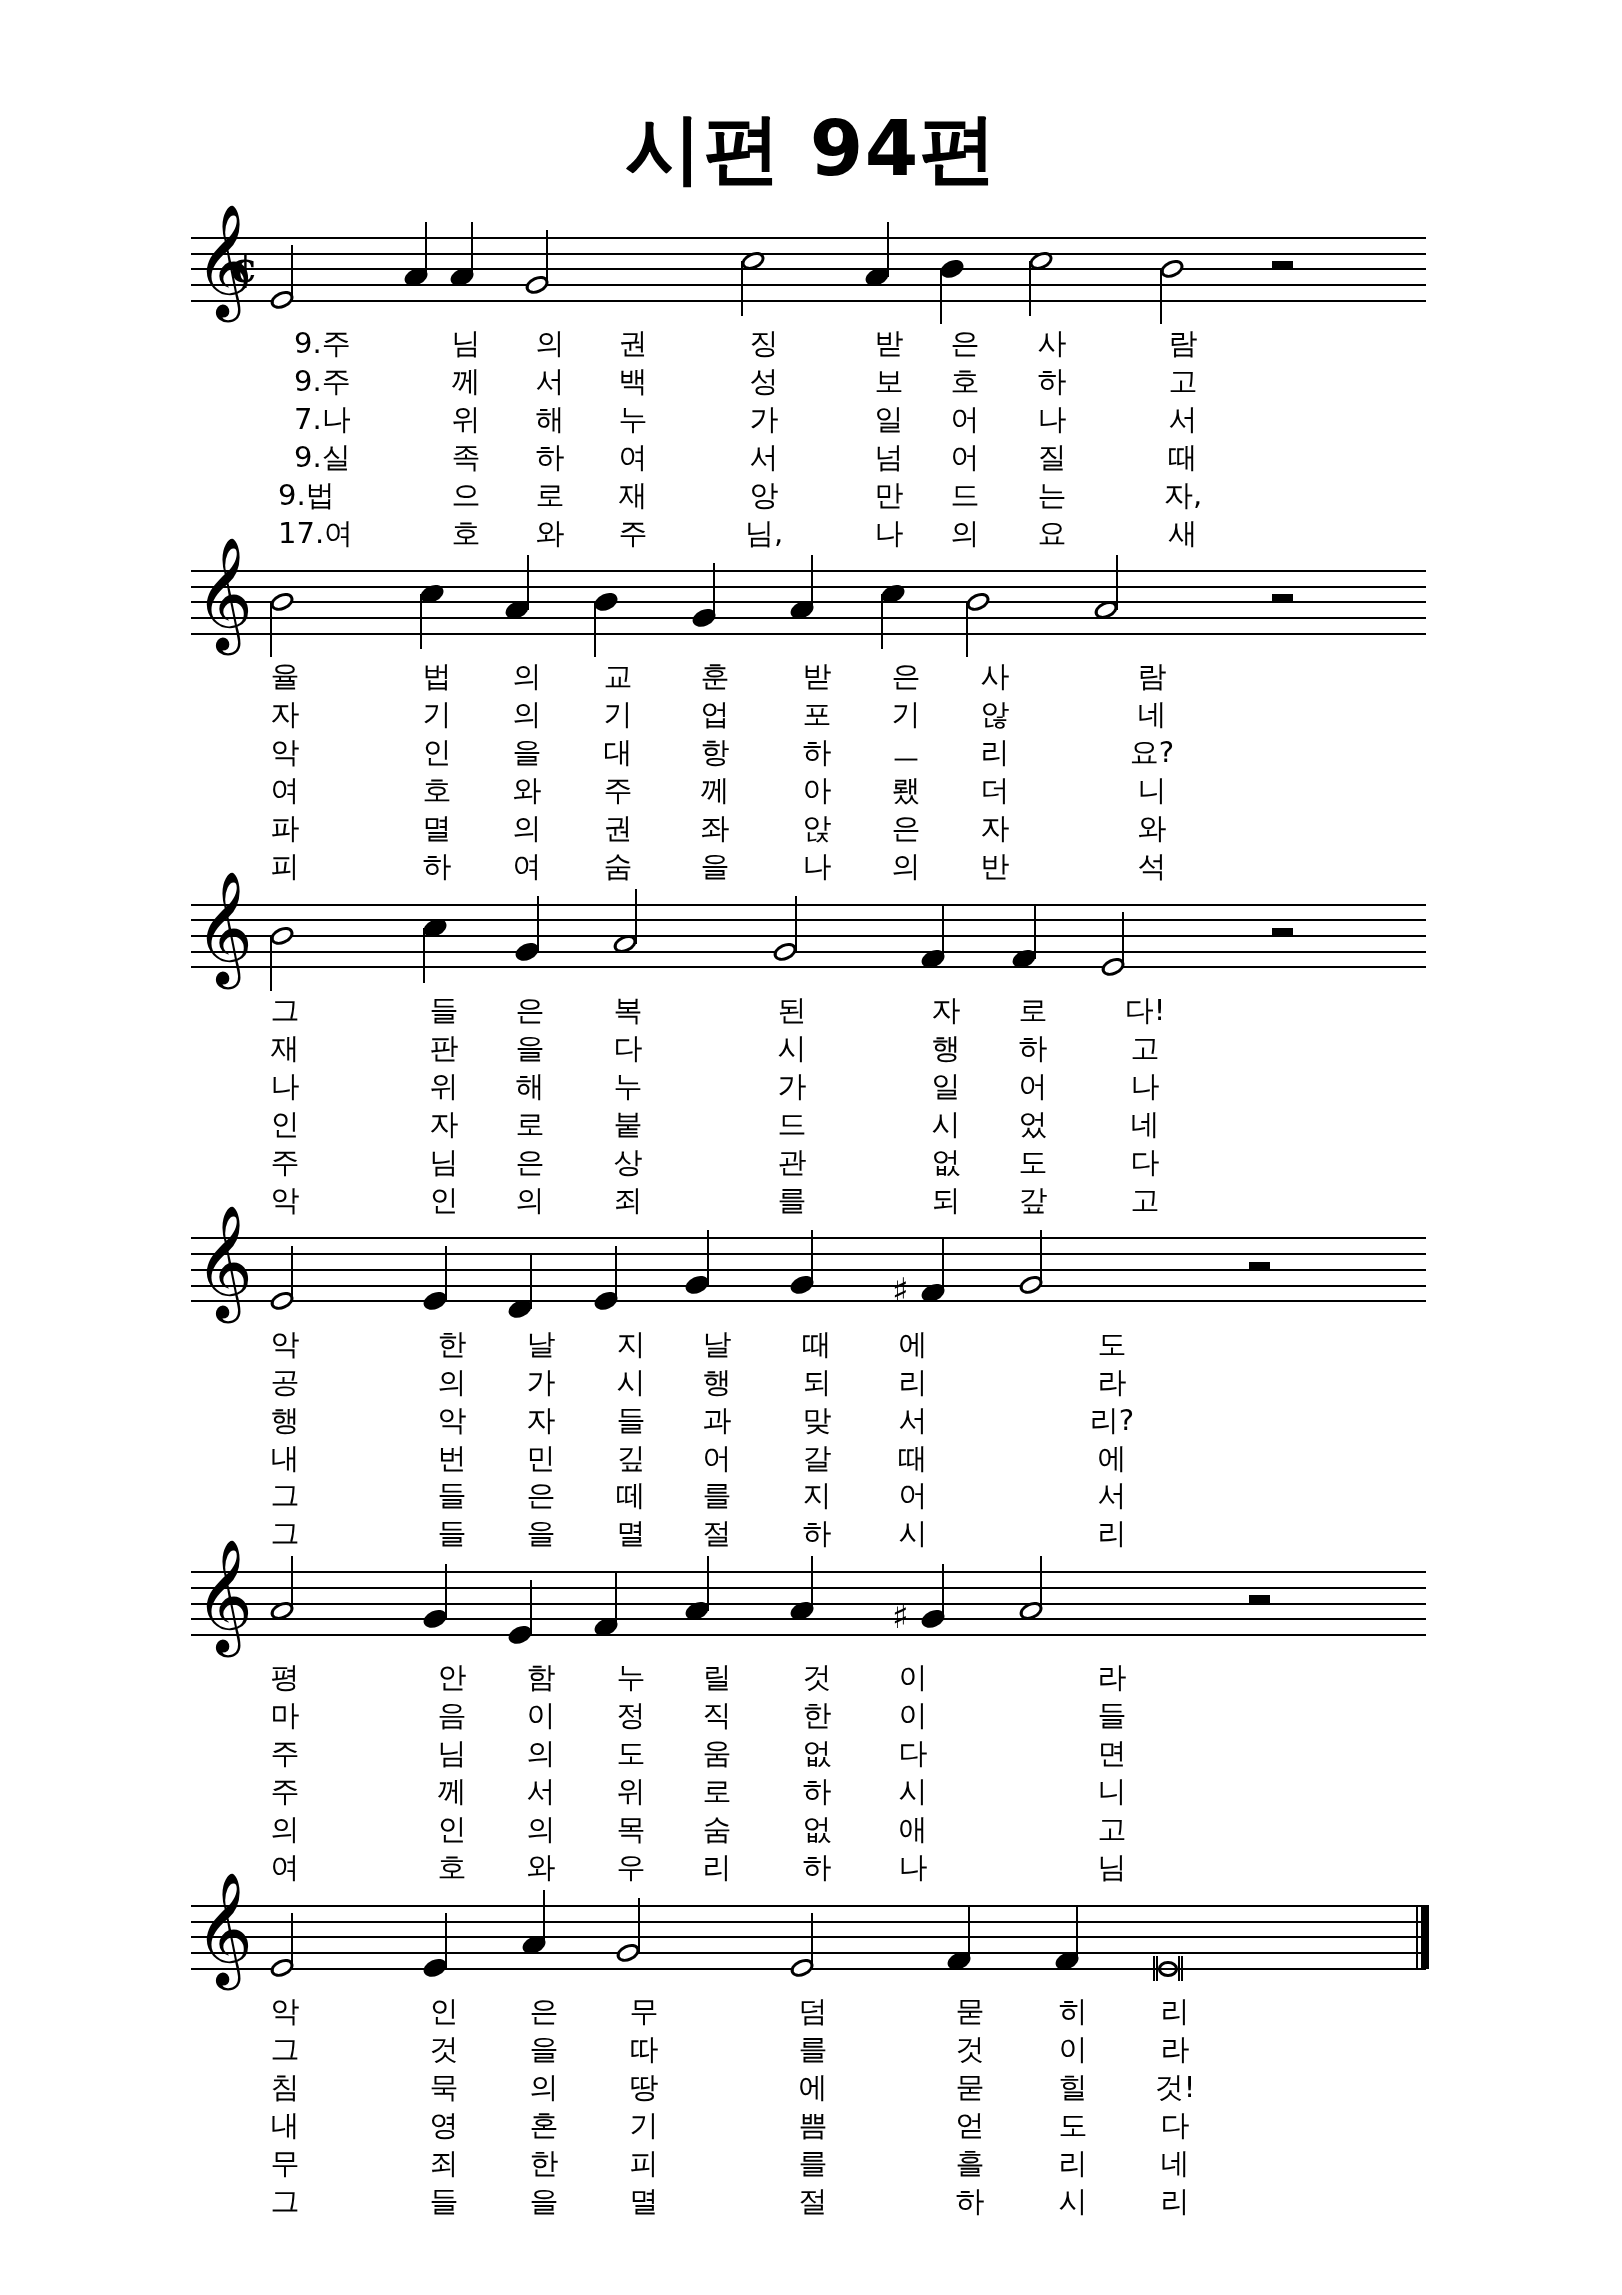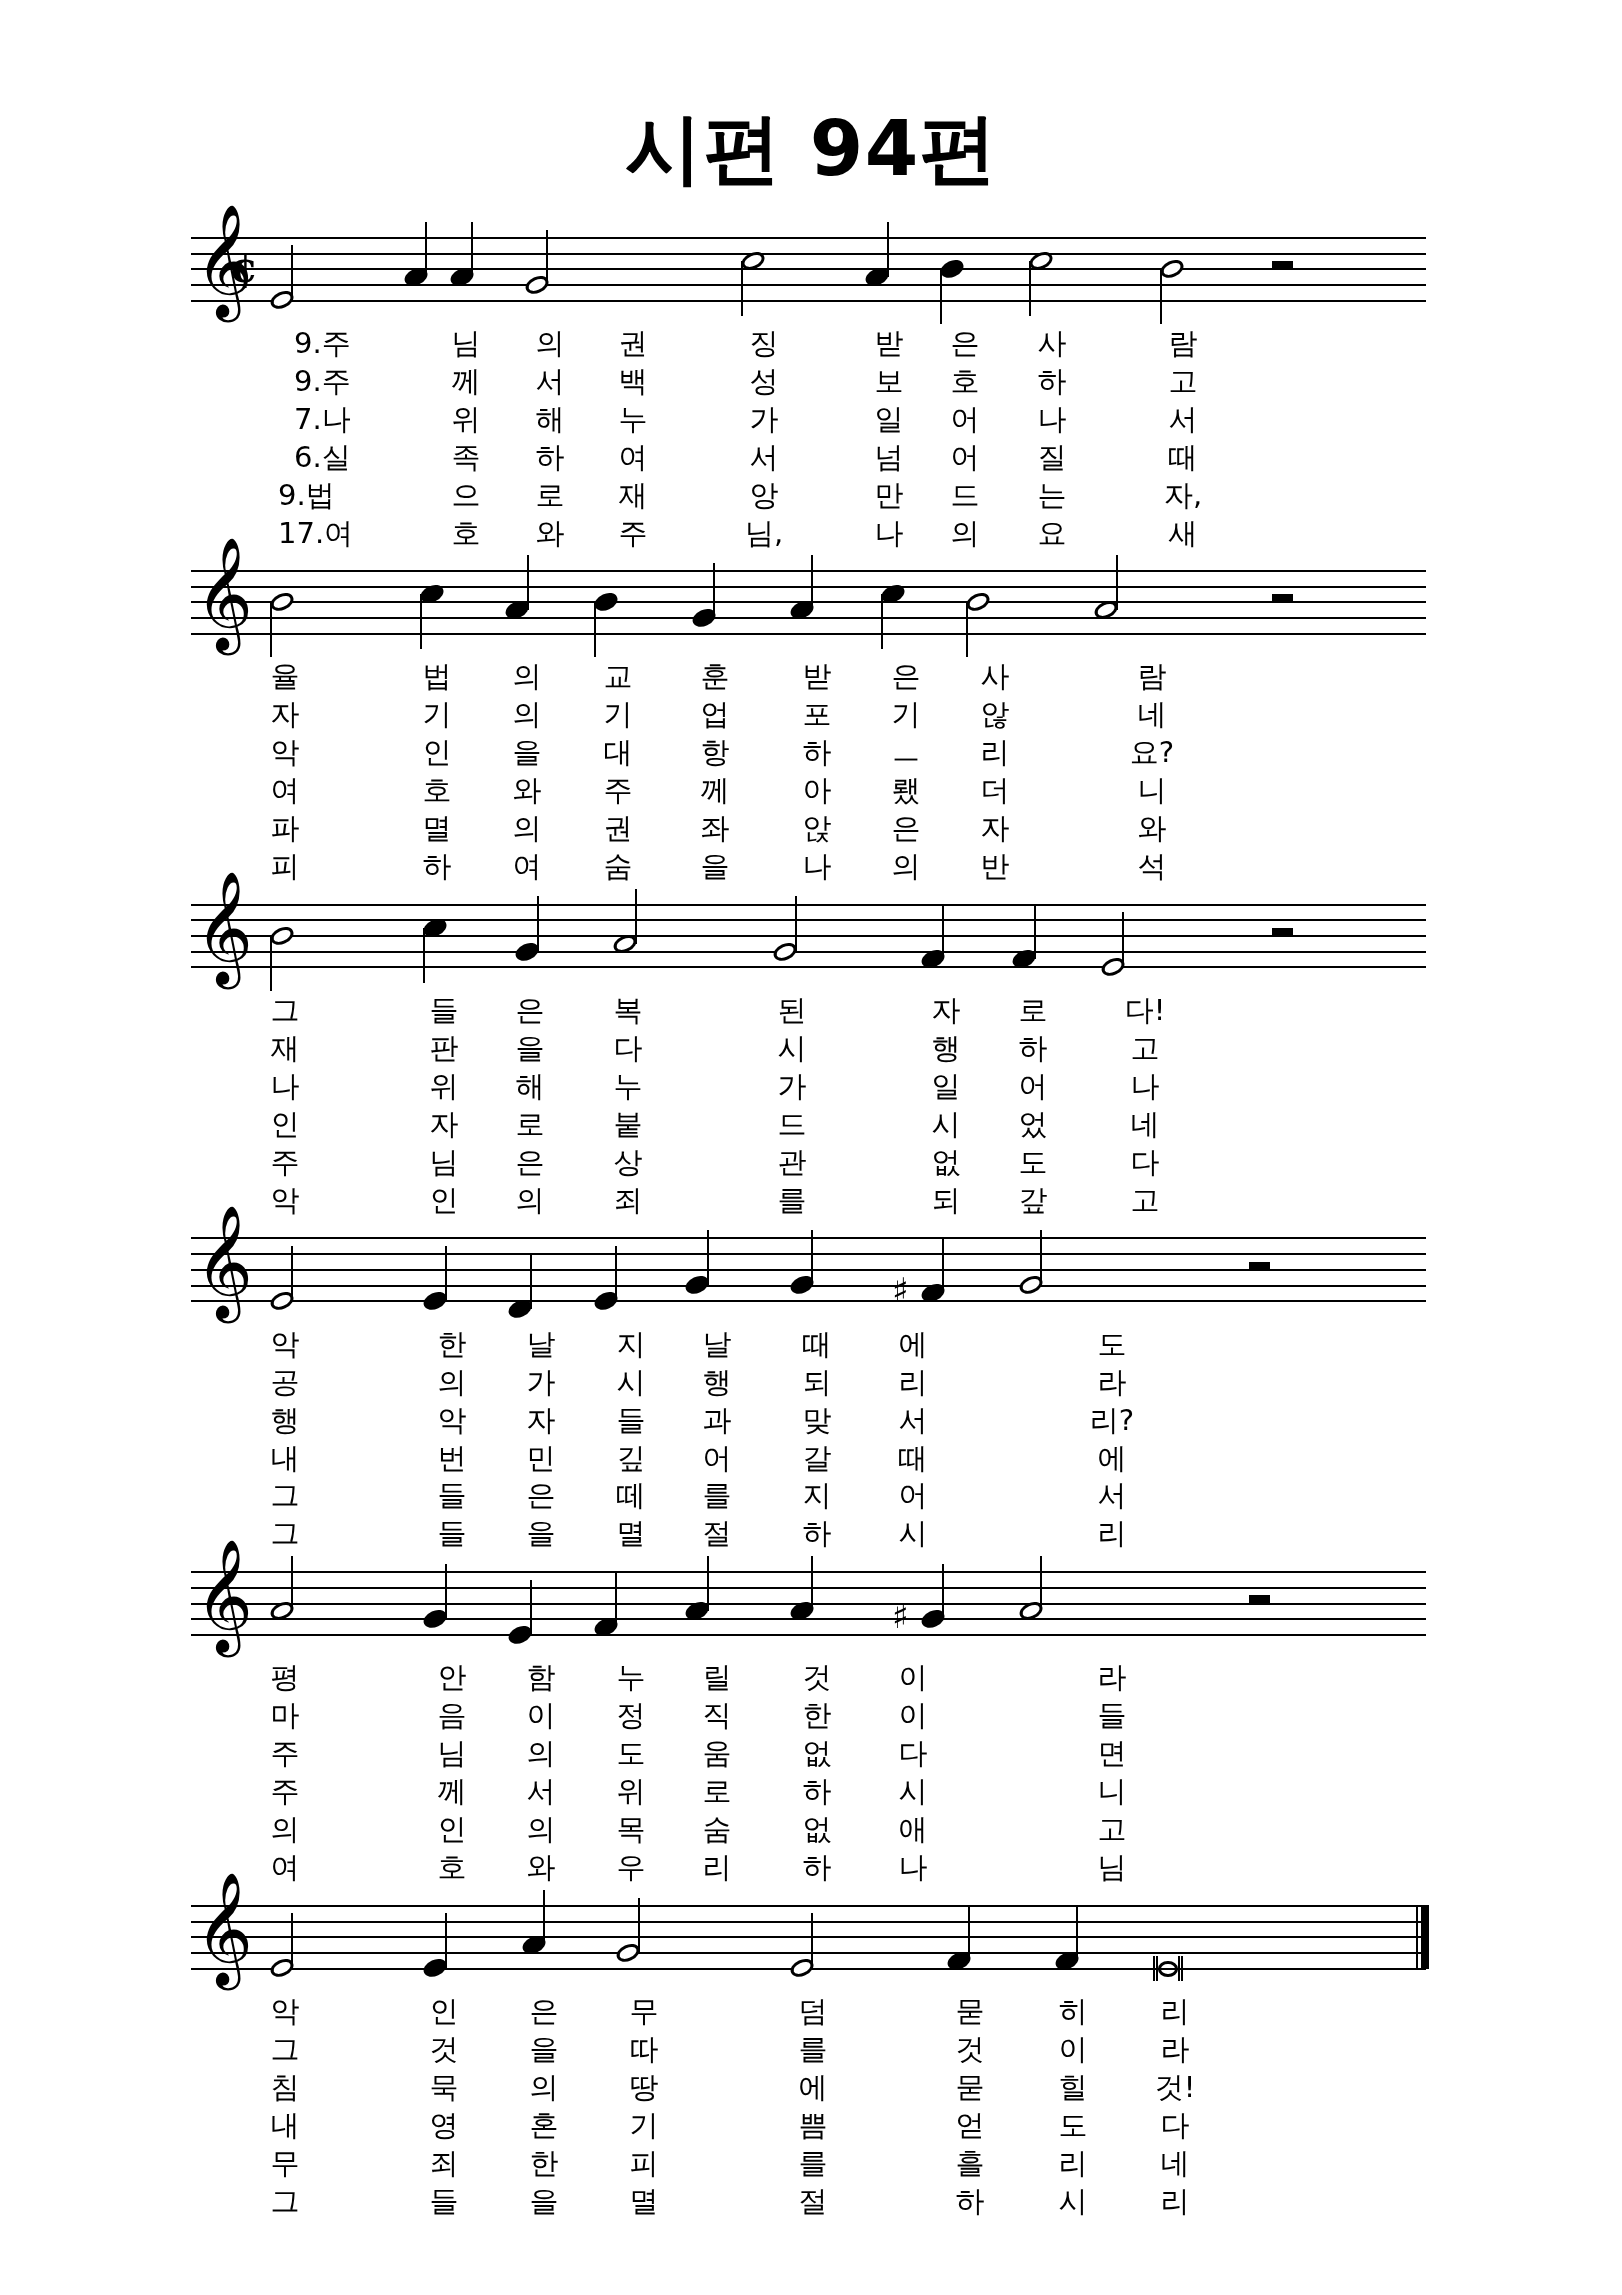--- a/index.html
+++ b/index.html
@@ -78,21 +78,21 @@
         <div class="lyric" style="left: 1183px; top: 367px;">고</div>
         <div class="lyric verse-label" style="left: 294px; top: 405px;">7.나</div>
         <div class="lyric" style="left: 466px; top: 405px;">위</div>
         <div class="lyric" style="left: 550px; top: 405px;">해</div>
         <div class="lyric" style="left: 633px; top: 405px;">누</div>
         <div class="lyric" style="left: 764px; top: 405px;">가</div>
         <div class="lyric" style="left: 889px; top: 405px;">일</div>
         <div class="lyric" style="left: 965px; top: 405px;">어</div>
         <div class="lyric" style="left: 1052px; top: 405px;">나</div>
         <div class="lyric" style="left: 1183px; top: 405px;">서</div>
-        <div class="lyric verse-label" style="left: 294px; top: 443px;">6.실</div>
+        <div class="lyric verse-label" style="left: 294px; top: 443px;">9.실</div>
         <div class="lyric" style="left: 466px; top: 443px;">족</div>
         <div class="lyric" style="left: 550px; top: 443px;">하</div>
         <div class="lyric" style="left: 633px; top: 443px;">여</div>
         <div class="lyric" style="left: 764px; top: 443px;">서</div>
         <div class="lyric" style="left: 889px; top: 443px;">넘</div>
         <div class="lyric" style="left: 965px; top: 443px;">어</div>
         <div class="lyric" style="left: 1052px; top: 443px;">질</div>
         <div class="lyric" style="left: 1183px; top: 443px;">때</div>
         <div class="lyric verse-label" style="left: 278px; top: 481px;">9.법</div>
         <div class="lyric" style="left: 466px; top: 481px;">으</div>

